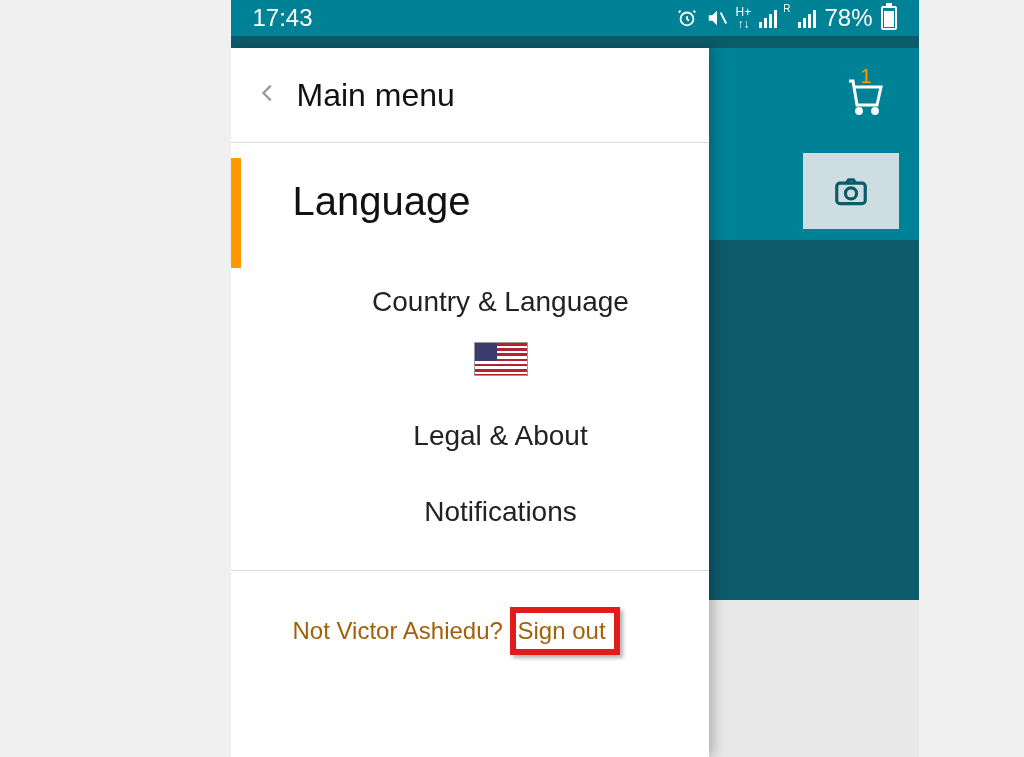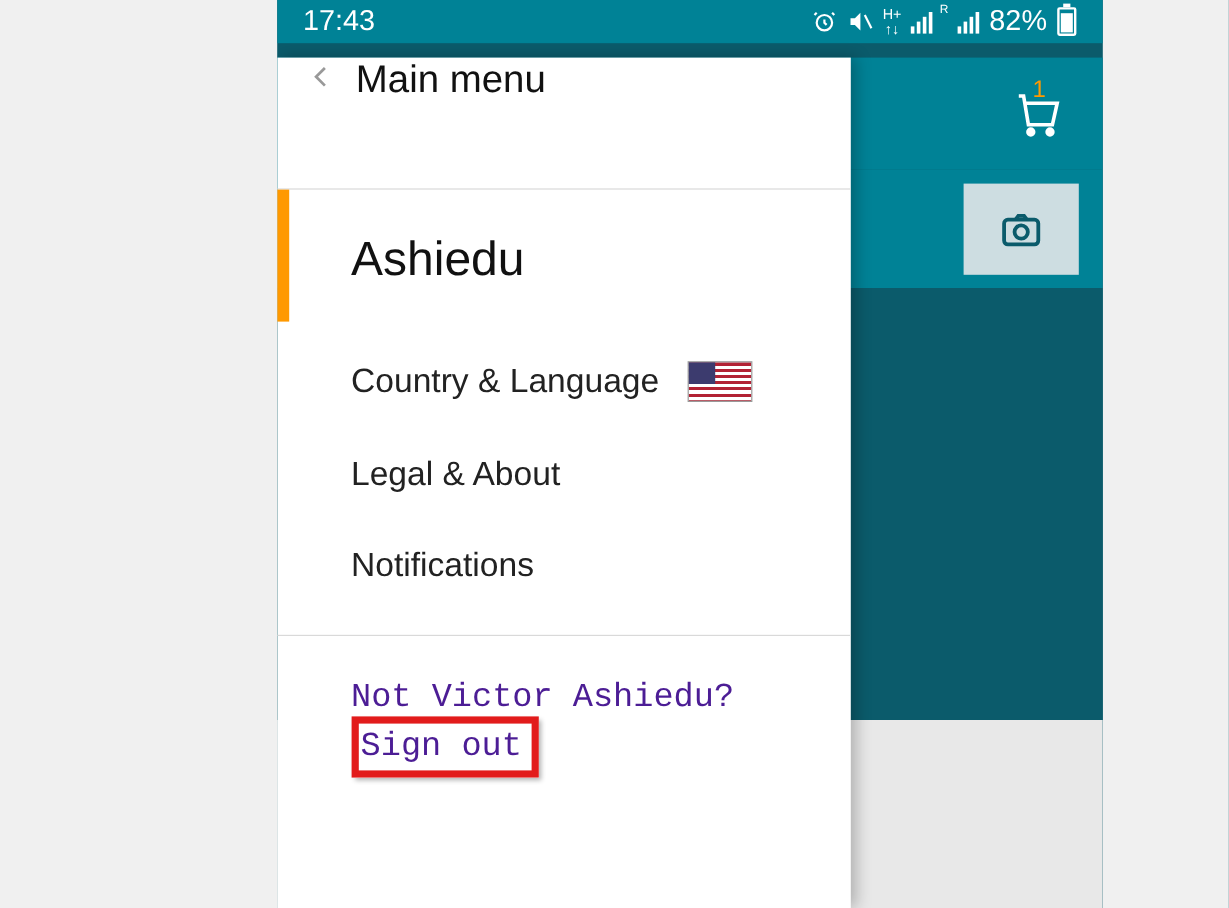--- a/index.html
+++ b/index.html
@@ -88,23 +88,23 @@
     .panel {
       position: absolute;
       top: 48px;
       left: 0;
       width: 478px;
       bottom: 0;
       background: #fff;
       box-shadow: 4px 0 12px rgba(0,0,0,0.25);
     }
     .panel-header {
-      height: 110px;
-      display: flex;
-      align-items: flex-start;
+      height: 95px;
+      display: flex;
+      align-items: center;
       gap: 18px;
       padding-left: 26px;
       border-bottom: 1px solid #d9d9d9;
     }
     .back-chevron {
       color: #999;
     }
     .panel-title {
       font-size: 32px;
       color: #111;
@@ -126,31 +126,31 @@
       padding: 10px 0 40px 62px;
       font-weight: 400;
     }
     .menu-item {
       font-size: 28px;
       color: #222;
       padding: 22px 0 22px 62px;
       display: flex;
       align-items: center;
       gap: 24px;
+      flex-direction: column;
     }
     .divider {
       height: 1px;
       background: #d9d9d9;
       margin-top: 20px;
     }
     .signout-row {
-      font-size: 28px;
-      color: #4c1d95;
+      font-size: 24px;
+      color: #a16207;
       padding: 36px 0 22px 62px;
-      font-family: Liberation Mono, monospace;
     }
     .signout-highlight {
       border: 6px solid #e21b1b;
       padding: 4px 8px 4px 2px;
       display: inline-block;
       box-shadow: 3px 3px 4px rgba(0,0,0,0.3);
     }
     
     .flag {
       width: 54px;
@@ -255,21 +255,21 @@
           <span></span>
           <span></span>
         </span>
       <span class="small-label">R</span>
       <span class="signal">
           <span></span>
           <span></span>
           <span></span>
           <span></span>
         </span>
-      <span class="pct">82%</span>
+      <span class="pct">78%</span>
       <span class="battery"></span>
     </div>
   </div>
 
   <div class="app-header">
     <div class="cart">
       <svg width="52" height="48" viewBox="0 0 24 24" fill="none" stroke="white" stroke-width="1.5">
         <path d="M4 6h2l2 12h10l2-9H7"></path>
         <circle cx="9" cy="21" r="1.2" fill="white"></circle>
         <circle cx="17" cy="21" r="1.2" fill="white"></circle>
@@ -297,21 +297,21 @@
     <div class="panel-header">
       <span class="back-chevron">
         <svg width="22" height="32" viewBox="0 0 24 24" fill="none" stroke="#999" stroke-width="2.5">
             <polyline points="15 4 7 12 15 20"></polyline>
           </svg>
       </span>
       <span class="panel-title">Main menu</span>
     </div>
 
     <div class="panel-body">
-      <div class="section-heading">Ashiedu</div>
+      <div class="section-heading">Language</div>
 
       <div class="menu-item">
         <span>Country &amp; Language</span>
         <span class="flag"></span>
       </div>
 
       <div class="menu-item">
         <span>Legal &amp; About</span>
       </div>
 

